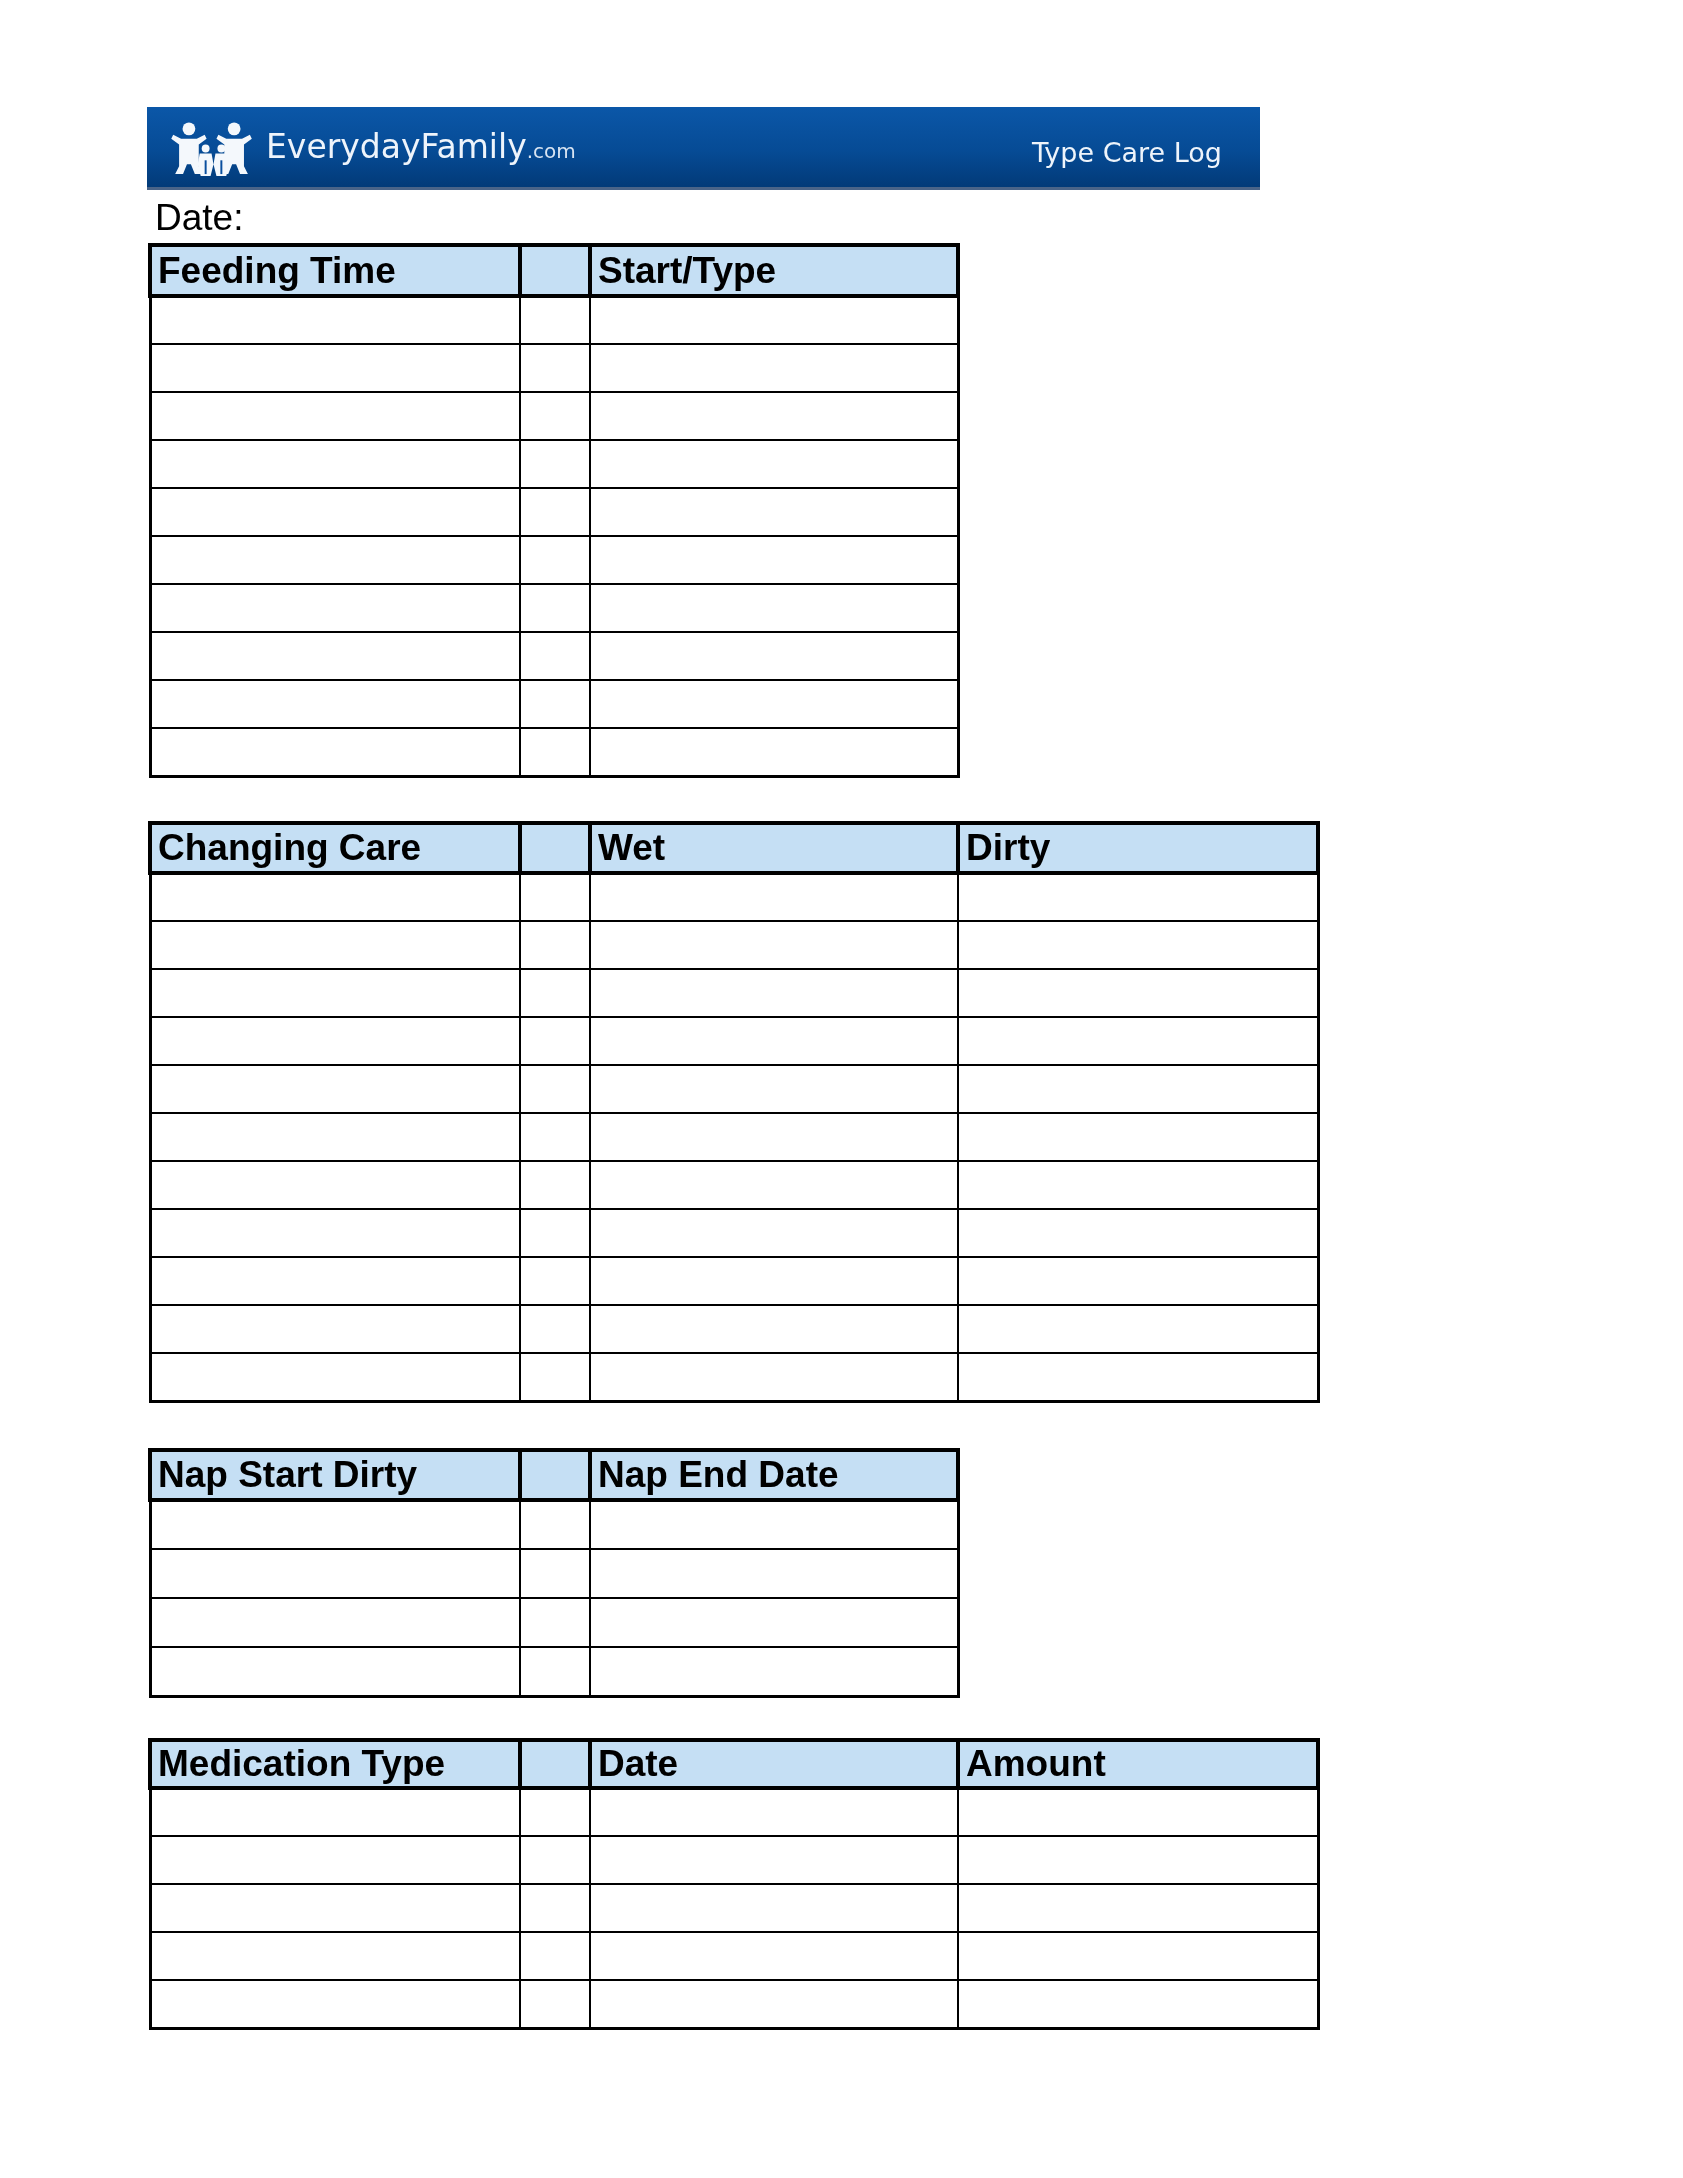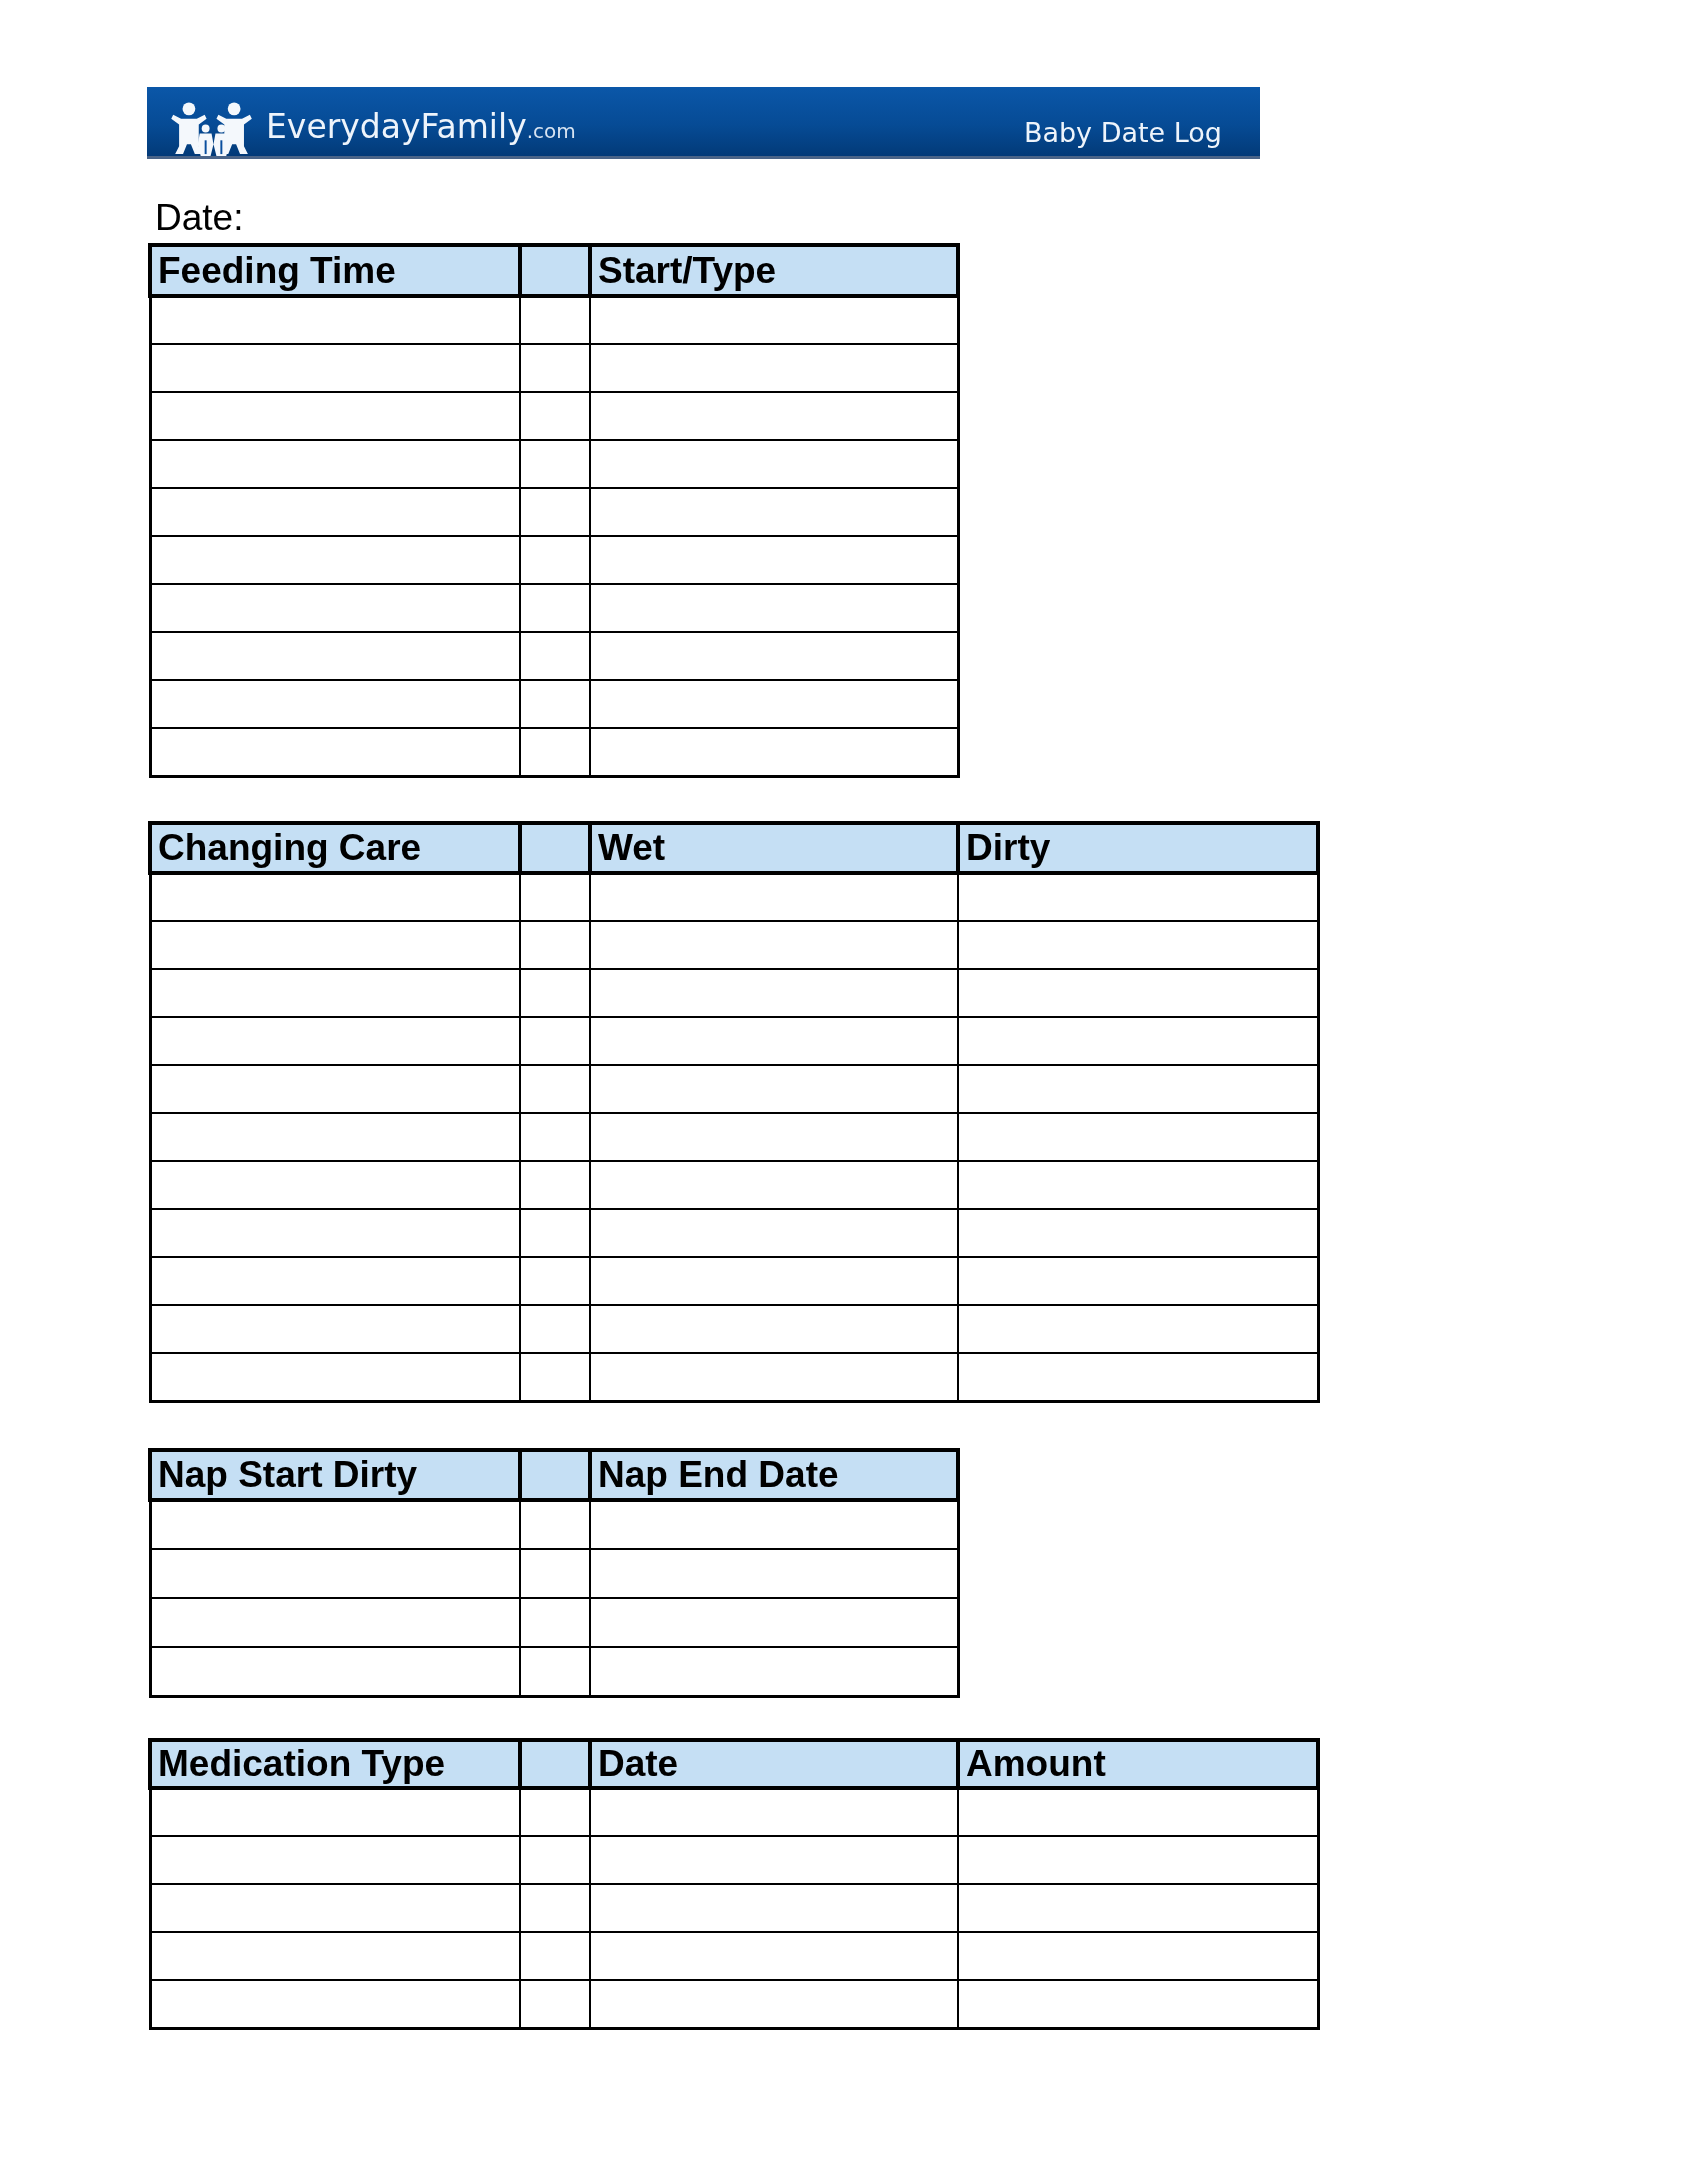--- a/index.html
+++ b/index.html
@@ -1,21 +1,21 @@
 <!DOCTYPE html>
 <html><head>
   <meta charset="utf-8">
   <style>
     html, body { margin: 0; padding: 0; background: #ffffff; }
     body {
       width: 1683px; height: 2178px; position: relative; overflow: hidden;
       font-family: "Liberation Sans", sans-serif; color: #000;
     }
     .banner {
-      position: absolute; left: 147px; top: 87px; width: 1113px; height: 72px;
+      position: absolute; left: 147px; top: 107px; width: 1113px; height: 83px;
       background: linear-gradient(to bottom, #0b57a8 0%, #064b95 55%, #023a78 100%);
       border-bottom: 3px solid #4a6488;
       box-sizing: border-box;
     }
     .logo {
       position: absolute; left: 24px; top: 14px; width: 85px; height: 57px;
     }
     .brand {
       position: absolute; left: 119px; top: 20px;
       font-family: "DejaVu Sans", sans-serif; font-size: 33px; color: #eef4fb;
@@ -75,21 +75,21 @@
       <path d="M29 33 L41 33 L43 44 L40 56 L30 56 L27 44 Z"></path>
       <circle cx="51" cy="28" r="4"></circle>
       <path d="M45 33 L57 33 L59 44 L56 56 L46 56 L43 44 Z"></path>
     </g>
     <g fill="#0a4f9e">
       <rect x="34" y="40" width="2" height="14"></rect>
       <rect x="50" y="40" width="2" height="14"></rect>
     </g>
   </svg>
   <div class="brand"><span>EverydayFamily</span><span class="tld">.com</span></div>
-  <div class="doc-title">Baby Date Log</div>
+  <div class="doc-title">Type Care Log</div>
 </div>
 
 <div class="date-label">Date:</div>
 
 <div id="tables-root">
     <table class="log-table" style="top: 243px;">
       <colgroup>
         <col class="col-a">
         <col class="col-b">
         <col class="col-c">

